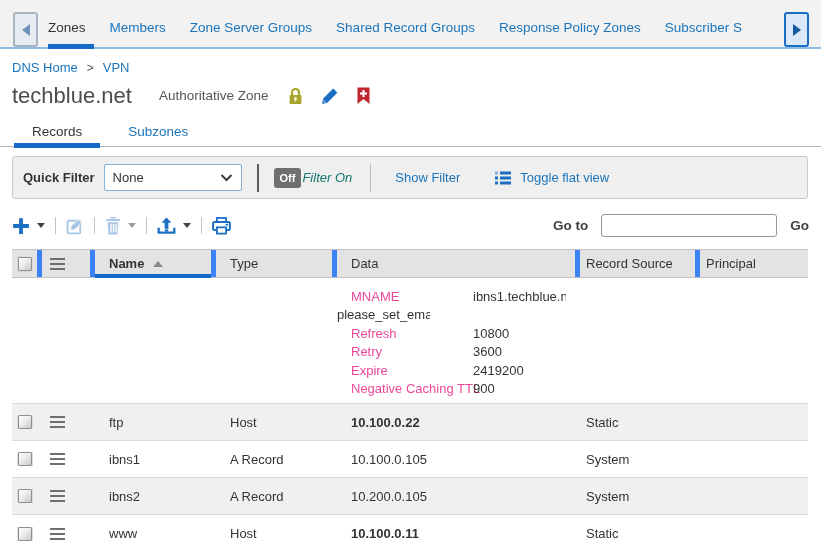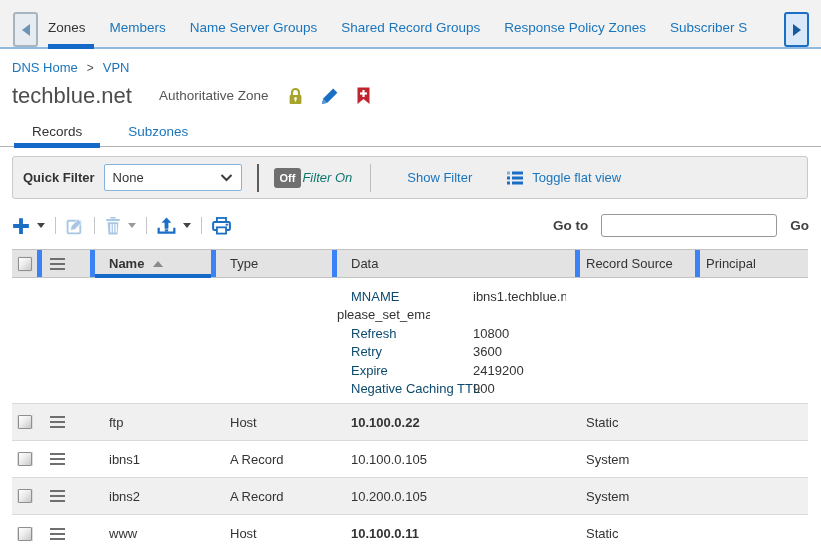--- a/index.html
+++ b/index.html
@@ -42,21 +42,21 @@
   
   .filterbar { margin:9px 12px 0; width:796px; height:43px; background:#efefef; border:1px solid #c9c9c9; border-radius:3px; display:flex; align-items:center; padding:0 10px; font-size:13px; }
   .qf-label { font-weight:bold; color:#333; }
   .qf-select { margin-left:9px; width:138px; height:27px; background:#fff; border:1px solid #84b3dd; border-radius:2px; display:flex; align-items:center; padding:0 8px; color:#333; cursor:pointer; }
   .qf-select .sel-text { flex:1; }
   .vsep-dark  { width:2px; height:28px; background:#5c5c5c; margin:0 15px; }
   .vsep-light { width:1px; height:28px; background:#bdbdbd; margin:0 18px; }
   .off-badge { background:#6f6f6f; color:#fff; font-size:11px; font-weight:bold; padding:4px 6px; border-radius:3px; cursor:pointer; }
   .filter-on { margin-left:1px; color:#0f766e;font-style:italic; }
   .link { color:#1b75bc; cursor:pointer; }
-  .show-filter { margin-left:18px; }
+  .show-filter { margin-left:6px; }
   .flatview-wrap { display:flex; align-items:center; gap:8px; margin-left:34px; cursor:pointer; }
 
   
   .toolbar { margin:13px 12px 0; height:27px; display:flex; align-items:center; }
   .toolbar .icon-btn { display:flex; align-items:center; cursor:pointer; }
   .toolbar .disabled { cursor:default; }
   .caret { width:0; height:0; border-left:4px solid transparent; border-right:4px solid transparent; border-top:5px solid #444; margin-left:7px; }
   .caret.gray { border-top-color:#9a9a9a; }
   .tsep { width:1px; height:17px; background:#c4c4c4; margin:0 10px; }
   .toolbar svg { display:block; }
@@ -80,40 +80,40 @@
   .sort-underline { position:absolute; left:0; right:0; bottom:-1px; height:4px; background:#1569c7; }
   .sort-asc { width:0; height:0; border-left:5px solid transparent; border-right:5px solid transparent; border-bottom:6px solid #8a8a8a; margin-left:9px; }
 
   .checkbox { width:14px; height:14px; border:1px solid #8f8f8f; border-radius:1px; background:linear-gradient(135deg,#ffffff 0%,#ececec 45%,#c8c8c8 100%); box-shadow:0 0 0 1px #dcdcdc; cursor:pointer; display:inline-block; }
   .hamburger { display:inline-flex; flex-direction:column; gap:3px; cursor:pointer; }
   .hamburger i { width:15px; height:2px; background:#6f6f6f; }
 
   .soa-row { position:relative; height:126px; border-bottom:1px solid #dadada; background:#fff; }
   .soa-block { position:absolute; left:325px; top:9px; width:243px; }
   .soa-line { display:flex; height:18.5px; align-items:center; }
-  .soa-label { width:136px; padding-left:14px; color:#0c4a6e; white-space:nowrap; }
+  .soa-label { width:136px; padding-left:14px; color:#ec4899; white-space:nowrap; }
   .soa-value { width:93px; overflow:hidden; white-space:nowrap; color:#333; }
 
   .trow { display:flex; height:37px; align-items:center; border-bottom:1px solid #dadada; background:#fff; }
   .trow.shaded { background:#f0f0f0; }
   .trow:last-child { border-bottom:none; }
   .cell { display:flex; align-items:center; overflow:hidden; white-space:nowrap; }
   .cell.bold { font-weight:bold; }
 </style>
 </head>
 <body>
 
 <div class="topbar">
   <div class="nav-btn left">
     <span class="tri-left"></span>
   </div>
   <div class="top-tabs">
       <span class="top-tab active">Zones</span>
       <span class="top-tab">Members</span>
-      <span class="top-tab">Name Server Groups</span>
+      <span class="top-tab">Zone Server Groups</span>
       <span class="top-tab">Shared Record Groups</span>
       <span class="top-tab">Response Policy Zones</span>
       <span class="top-tab">Subscriber S</span>
     </div>
   <div class="nav-btn right">
     <span class="tri-right"></span>
   </div>
 </div>
 
 <div class="breadcrumb">

